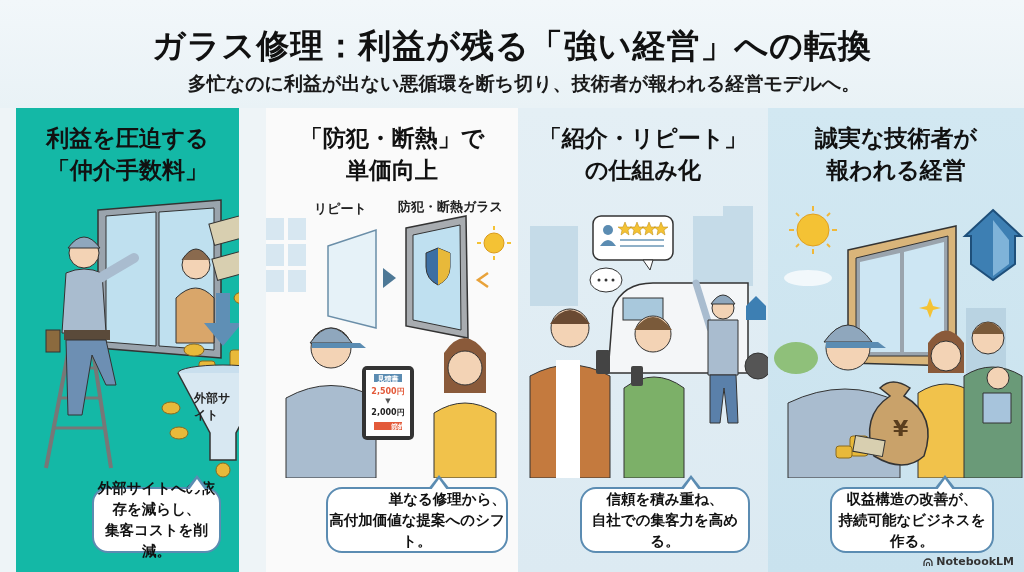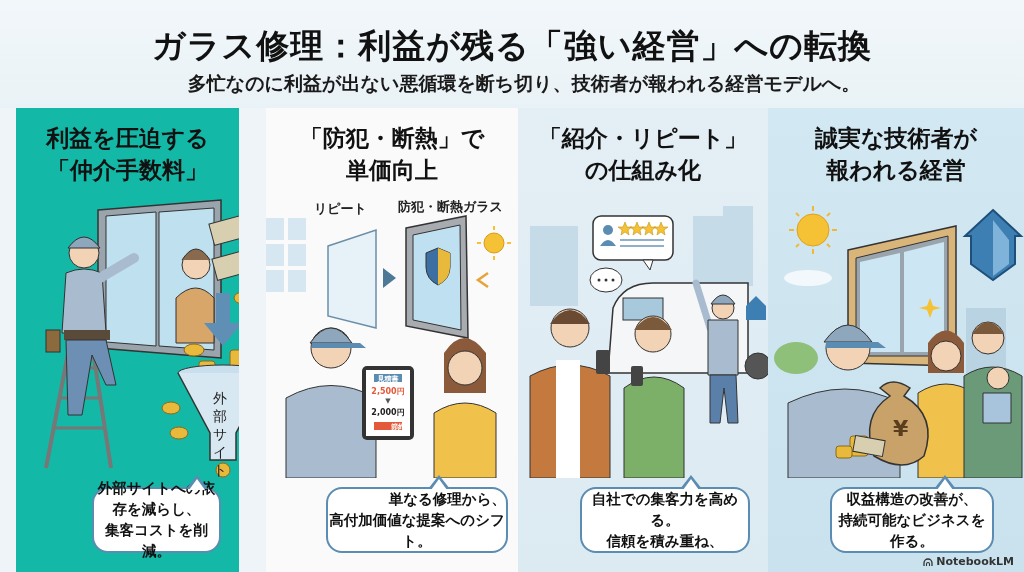--- a/index.html
+++ b/index.html
@@ -30,21 +30,21 @@
   .bubble::after { content: ""; position: absolute; top: -10px; left: 95px; width: 0; height: 0;
             border-left: 8px solid transparent; border-right: 8px solid transparent; border-bottom: 11px solid #fff; }
   .p2 .bubble { left: 16px; right: 10px; align-items: flex-end; }
   .p2 .bubble::before { left: 100px; } .p2 .bubble::after { left: 103px; }
   .p3 .bubble { left: 18px; right: 18px; }
   .p3 .bubble::before { left: 98px; } .p3 .bubble::after { left: 101px; }
   .p4 .bubble { left: 18px; right: 30px; }
   .p4 .bubble::before { left: 102px; } .p4 .bubble::after { left: 105px; }
 
   .label-txt { position: absolute; font-size: 13px; font-weight: 700; color: #222; }
-  .funnel-label { position: absolute; font-size: 14px; font-weight: 400; color: #222; margin-left: 19px; }
+  .funnel-label { position: absolute; font-size: 12px; font-weight: 700; color: #222; }
 
   .tablet-txt { position: absolute; font-size: 7px; font-weight: 700; text-align: center; }
 
   .footer-logo { position: absolute; right: 10px; bottom: 4px; font-size: 11px; font-weight: 700; color: #333; display: flex; align-items: center; gap: 3px; }
   .footer-logo svg { width: 10px; height: 10px; }
 </style>
 </head>
 <body>
 
 <div class="header">
@@ -254,22 +254,22 @@
 
       <g>
         <circle cx="135" cy="136" r="18" fill="#f3d3b5" stroke="#333"></circle>
         <path d="M116 132 q19 -26 38 0z" fill="#7a5a3a"></path>
         <path d="M106 190 q30 -22 60 0 v90 h-60z" fill="#7cb068" stroke="#333"></path>
         <rect x="113" y="168" width="12" height="20" rx="2" fill="#444"></rect>
       </g>
     </svg>
   </div>
   <div class="bubble">
+    <div>信頼を積み重ね、</div>
     <div>自社での集客力を高める。</div>
-    <div>信頼を積み重ね、</div>
   </div>
 </div>
 
 <div class="panel p4">
   <div class="ptitle">
     <div>誠実な技術者が</div>
     <div>報われる経営</div>
   </div>
   <div class="illus">
     <svg width="256" height="280" viewBox="0 0 256 280">

